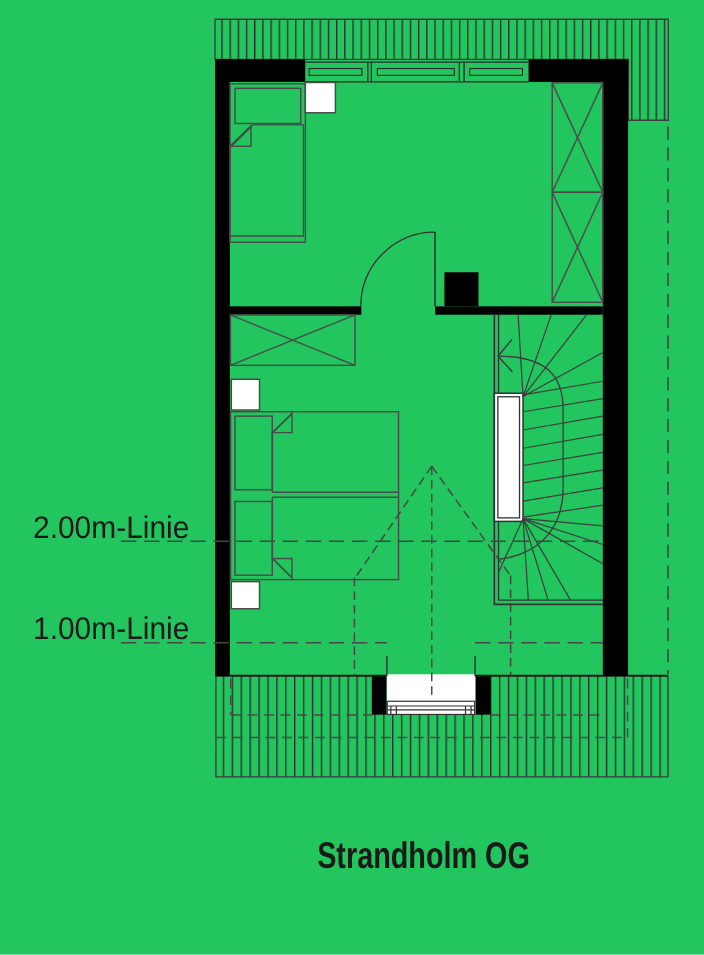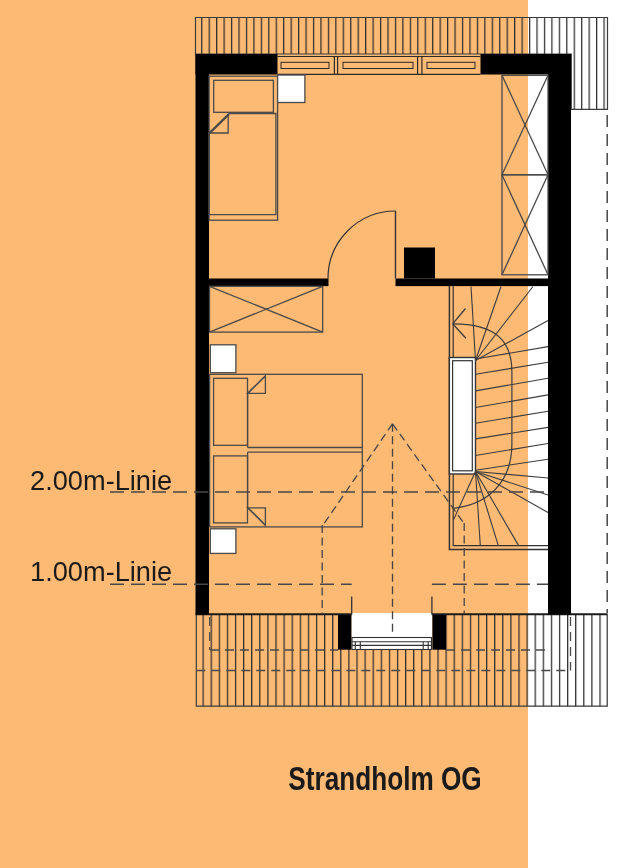--- a/index.html
+++ b/index.html
@@ -1,16 +1,16 @@
 <!DOCTYPE html>
 <html><head>
 <meta charset="utf-8">
 <style>
   html,body{margin:0;padding:0;background:#ffffff;}
-  #page{width:528px;height:868px;position:relative;background:#fdba74;font-family:"Liberation Sans",sans-serif;text-align:center;}
+  #page{width:640px;height:868px;position:relative;background:#22c55e;font-family:"Liberation Sans",sans-serif;text-align:center;}
   svg{display:block;}
 </style>
 </head>
 <body>
 <div id="page">
 <svg width="640" height="868" viewBox="0 0 640 868">
 <defs>
   <pattern id="hatchT" patternUnits="userSpaceOnUse" width="7.45" height="8">
     <line x1="0.6" y1="0" x2="0.6" y2="8" stroke="#2e2e2e" stroke-width="1.3"></line>
   </pattern>

